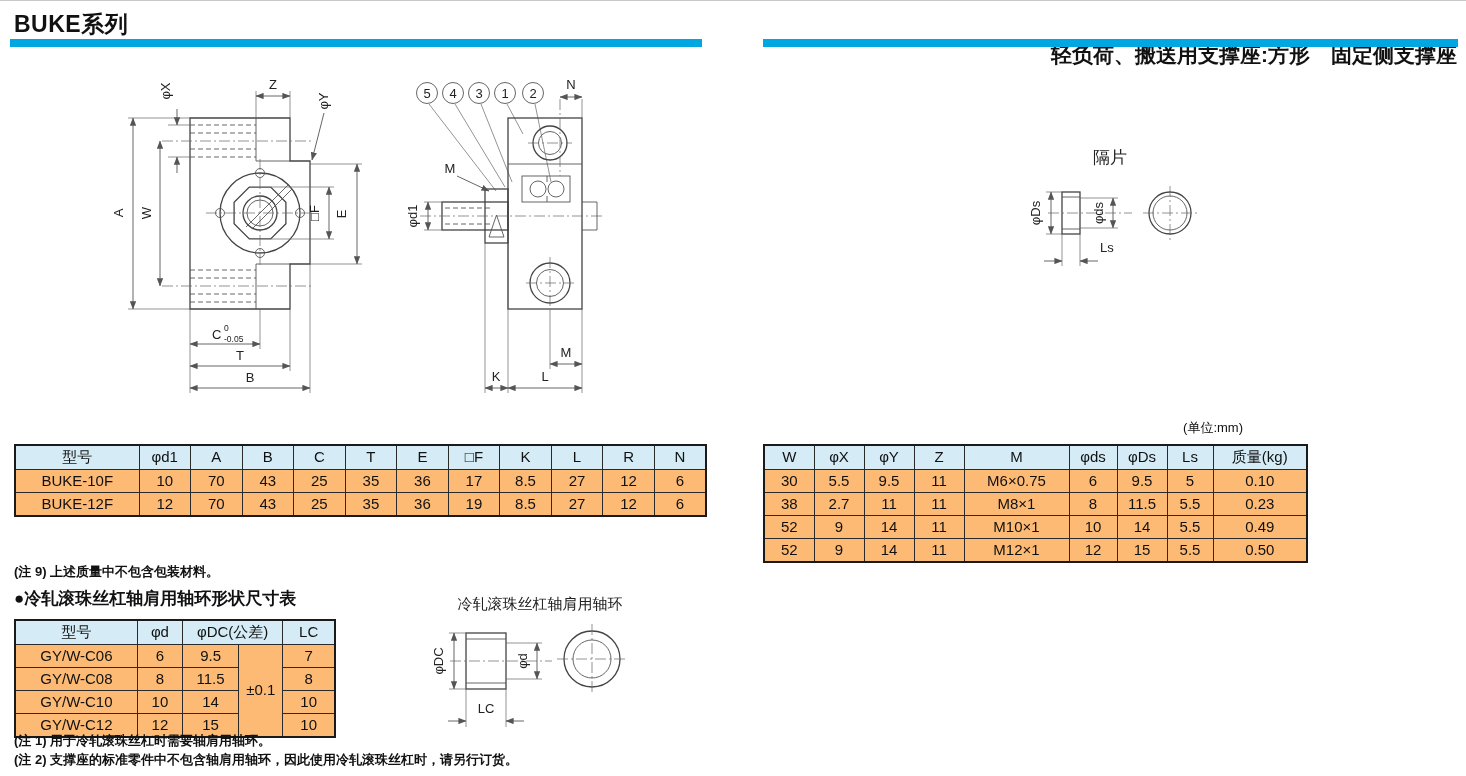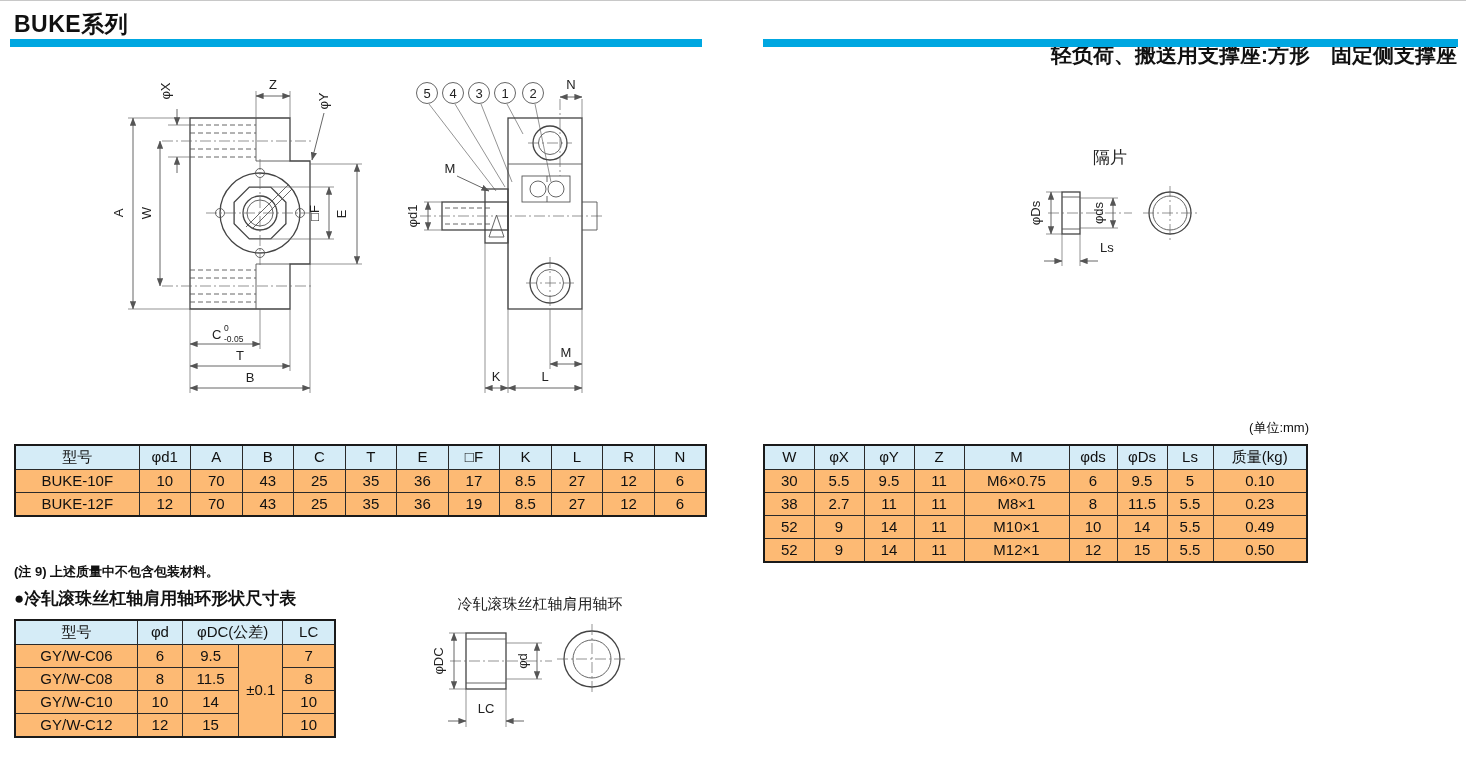--- a/index.html
+++ b/index.html
@@ -4,21 +4,21 @@
 <style>
   html,body{margin:0;padding:0;background:#fff;}
   #canvas{position:relative;width:1466px;height:776px;background:#fff;overflow:hidden;
           font-family:"Liberation Sans","DejaVu Sans",sans-serif;color:#111;border-top:1px solid #c8c8c8;}
   .abs{position:absolute;}
   .series-title{left:14px;top:8px;font-size:23px;font-weight:bold;letter-spacing:0.5px;}
   .page-title{left:732px;top:10px;width:725px;text-align:right;font-size:21px;font-weight:bold;margin-top:30px;}
   .bar{height:8px;}
   .bar-left{left:10px;top:38px;width:692px;}
   .bar-right{left:763px;top:38px;width:695px;}
-  .unit-label{left:1109px;top:418px;width:200px;text-align:right;font-size:13px;}
+  .unit-label{left:1043px;top:418px;width:200px;text-align:right;font-size:13px;}
   table{border-collapse:collapse;table-layout:fixed;background:#fdba74;border:2px solid #1a1a1a;}
   th,td{border:1px solid #2a2a2a;text-align:center;font-size:15px;padding:0 2px;
         line-height:1.1;color:#111;font-weight:normal;overflow:hidden;white-space:nowrap;}
   th{background:#d5ecf7;height:23px;}
   td{height:22px;}
   .tbl-main{left:14px;top:443px;width:693px;}
   .tbl-right{left:763px;top:443px;width:543px;}
   .tbl-collar{left:14px;top:618px;width:322px;}
   .note{font-size:13px;font-weight:600;line-height:19px;}
   .note-1{left:14px;top:561px;}
@@ -420,14 +420,18 @@
     <line class="ext" x1="86" y1="96" x2="86" y2="134"></line>
     <line class="dim" x1="28" y1="128" x2="46" y2="128" marker-end="url(#ar)"></line>
     <line class="dim" x1="104" y1="128" x2="86" y2="128" marker-end="url(#ar)"></line>
     <text class="lbl" x="66" y="120" text-anchor="middle" font-size="14">LC</text>
     <circle class="outline" cx="172" cy="66" r="28"></circle>
     <circle class="thin" cx="172" cy="66" r="19"></circle>
     <line class="cline" x1="137" y1="66" x2="207" y2="66"></line>
     <line class="cline" x1="172" y1="31" x2="172" y2="101"></line>
   </svg>
 
+  <div class="abs note notes-bottom">
+    <div>(注 1) 用于冷轧滚珠丝杠时需要轴肩用轴环。</div>
+    <div>(注 2) 支撑座的标准零件中不包含轴肩用轴环，因此使用冷轧滚珠丝杠时，请另行订货。</div>
+  </div>
 
 </div>
 
 </body></html>

